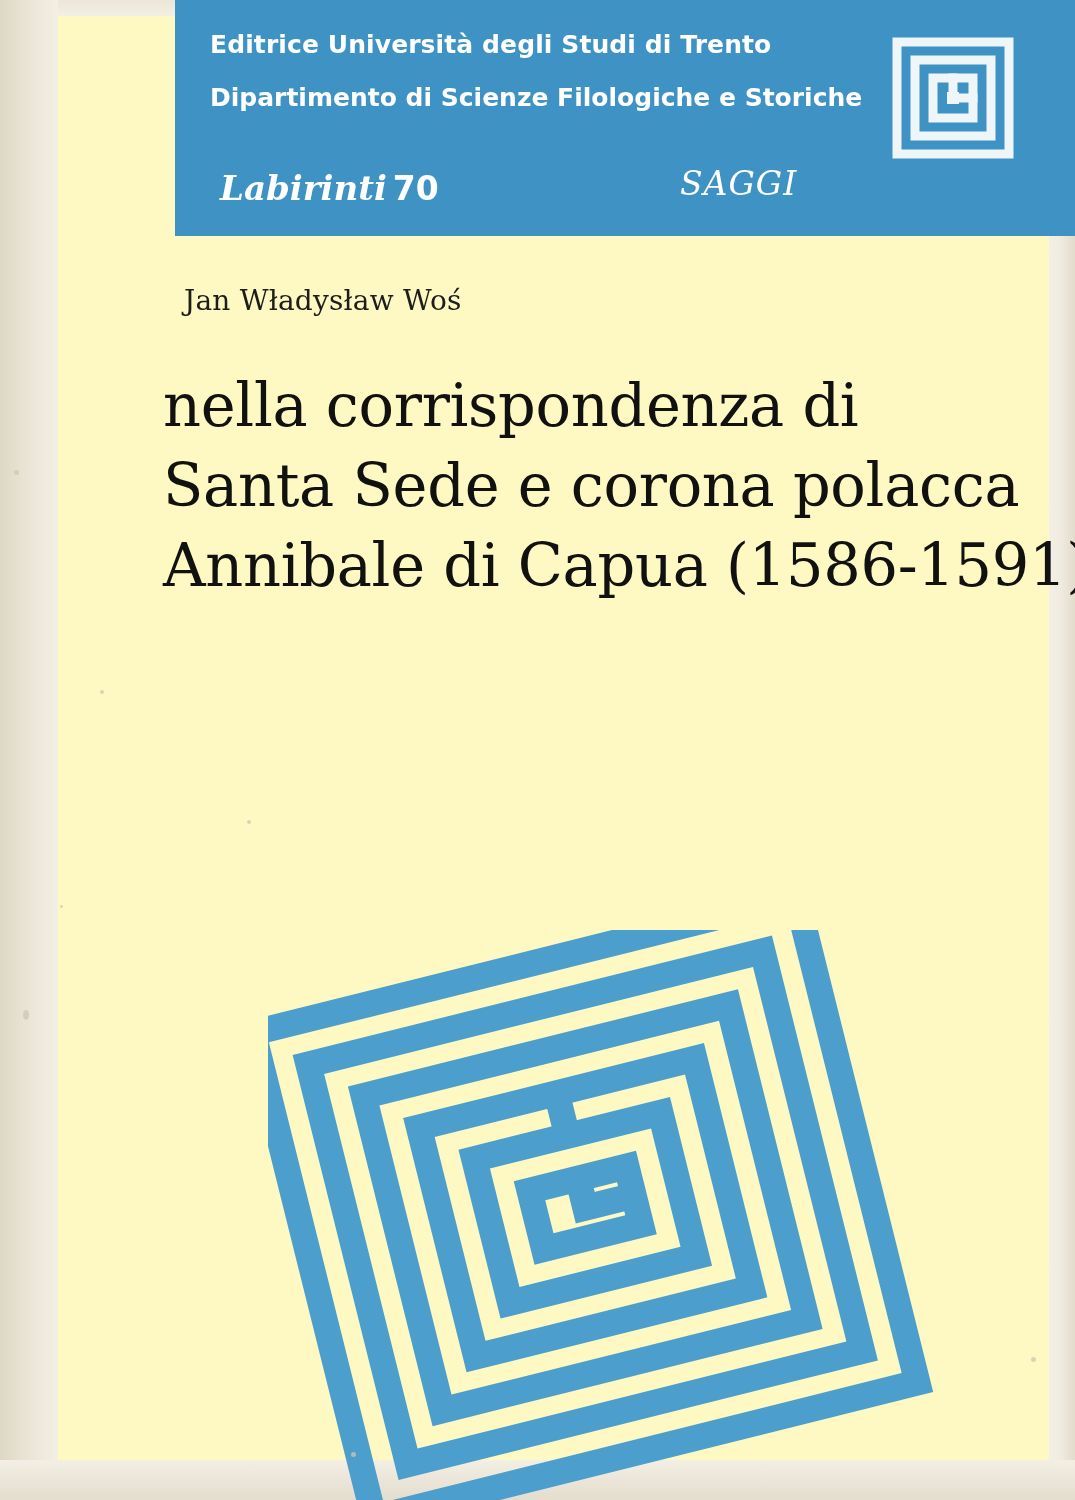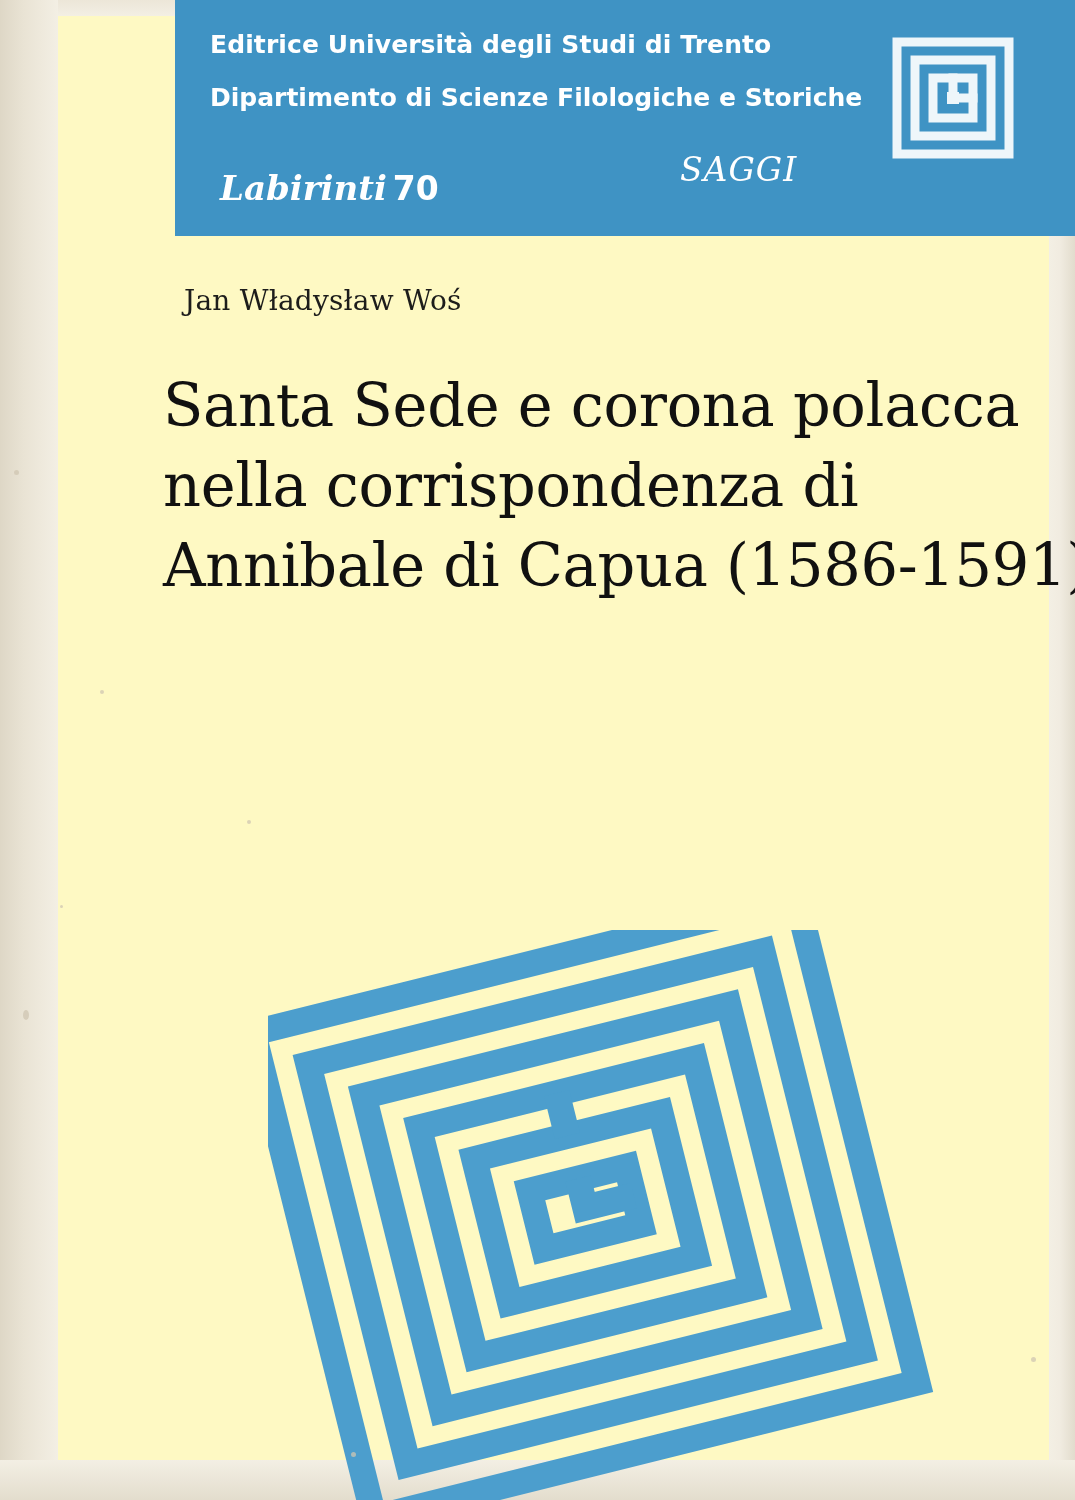--- a/index.html
+++ b/index.html
@@ -102,21 +102,21 @@
   .series-num {
     font-style: normal;
     font-weight: bold;
     font-family: "DejaVu Sans", sans-serif;
     font-size: 33px;
     padding-left: 6px;
   }
   .saggi {
     position: absolute;
     left: 470px;
-    top: 4px;
+    top: 18px;
     font-family: "DejaVu Serif", serif;
     font-style: italic;
     font-size: 33px;
     color: #ffffff;
     letter-spacing: 1px;
   }
 
   
   .logo-box {
     position: absolute;
@@ -201,22 +201,22 @@
         <g fill="#eef6fa">
           <rect x="58" y="58" width="12" height="12"></rect>
         </g>
       </svg>
     </div>
   </div>
 
   <div class="author">Jan Władysław Woś</div>
 
   <div class="title">
+    <span class="tl">nella corrispondenza di</span>
     <span class="tl">Santa Sede e corona polacca</span>
-    <span class="tl">nella corrispondenza di</span>
     <span class="tl">Annibale di Capua (1586-1591)</span>
   </div>
 
   <div class="big-laby">
     <svg viewBox="0 0 700 570" width="700" height="570" aria-hidden="true">
       <g transform="rotate(-14 350 285)">
         <g fill="none" stroke="#4c9ecd" stroke-width="26" stroke-linecap="butt">
           <rect x="40" y="20" width="560" height="500"></rect>
           <rect x="86" y="64" width="468" height="412"></rect>
           <rect x="132" y="108" width="376" height="324"></rect>

